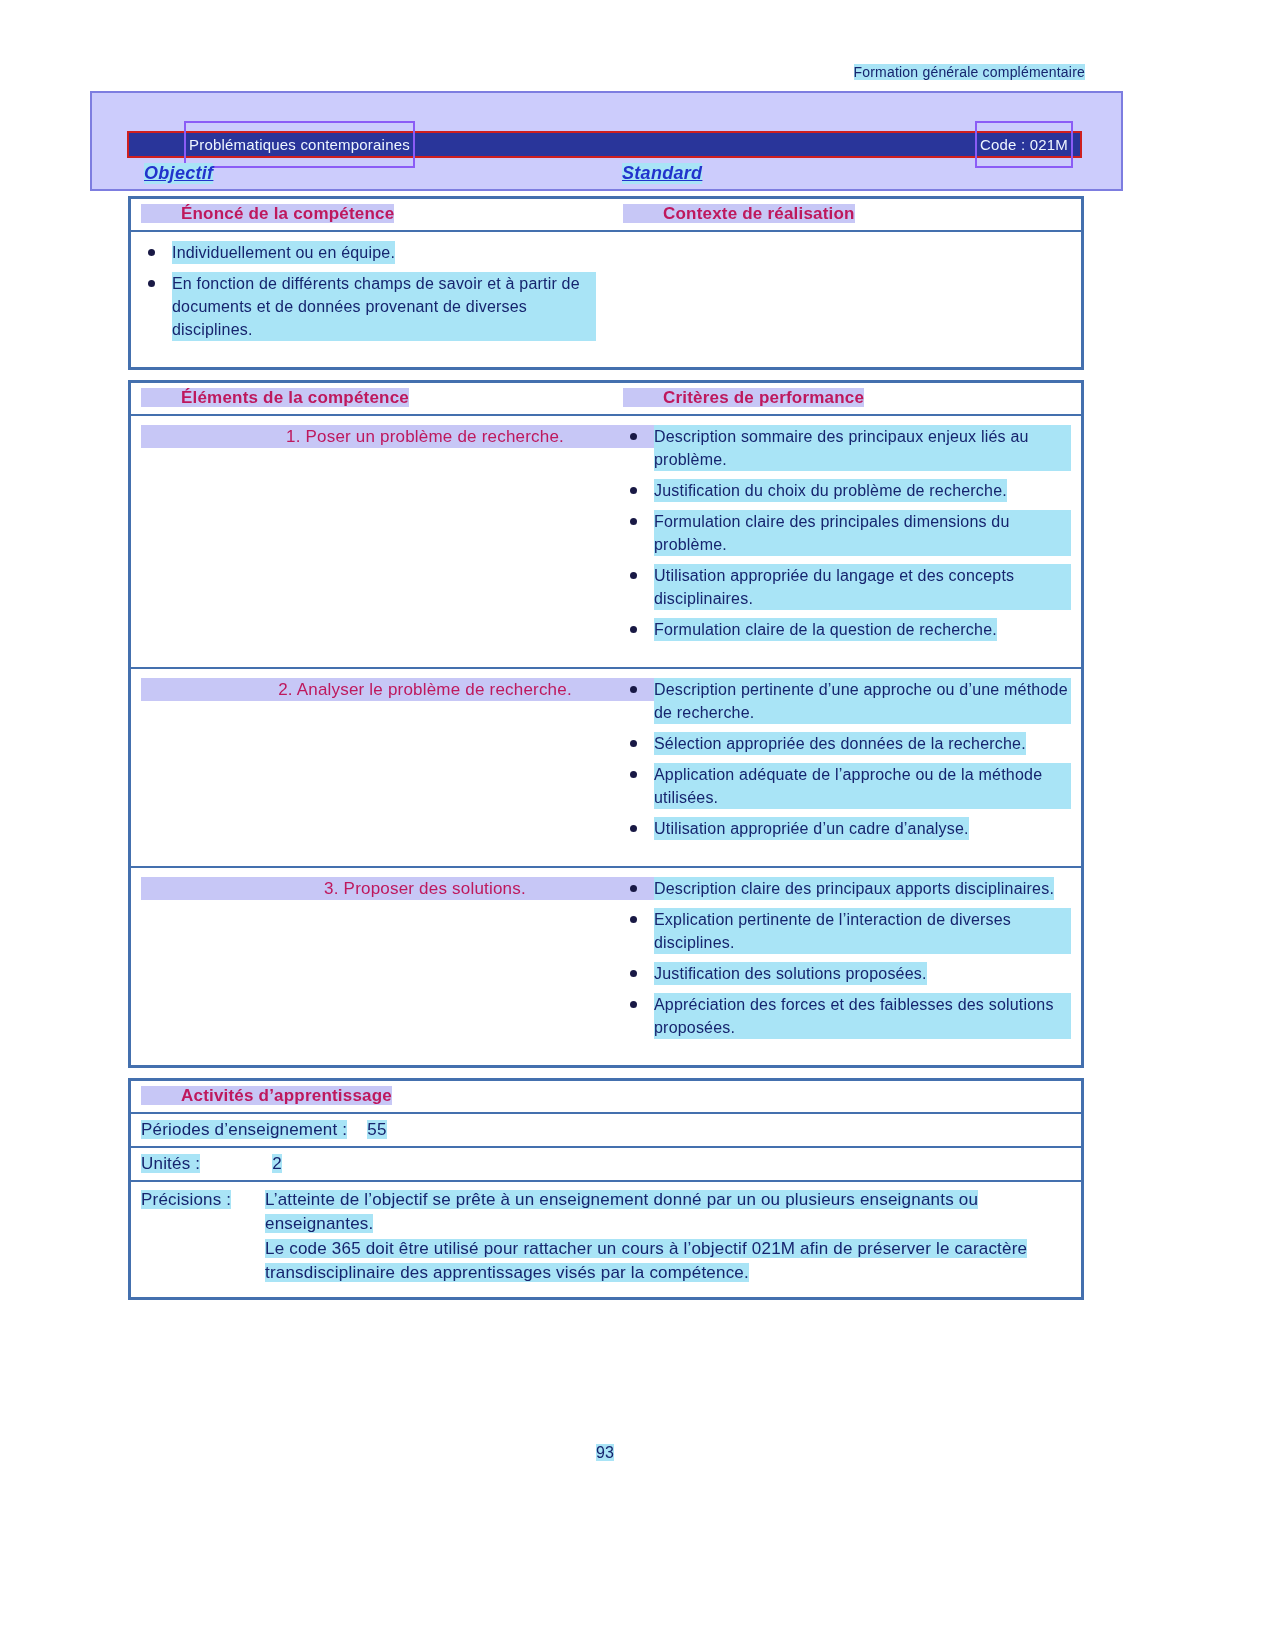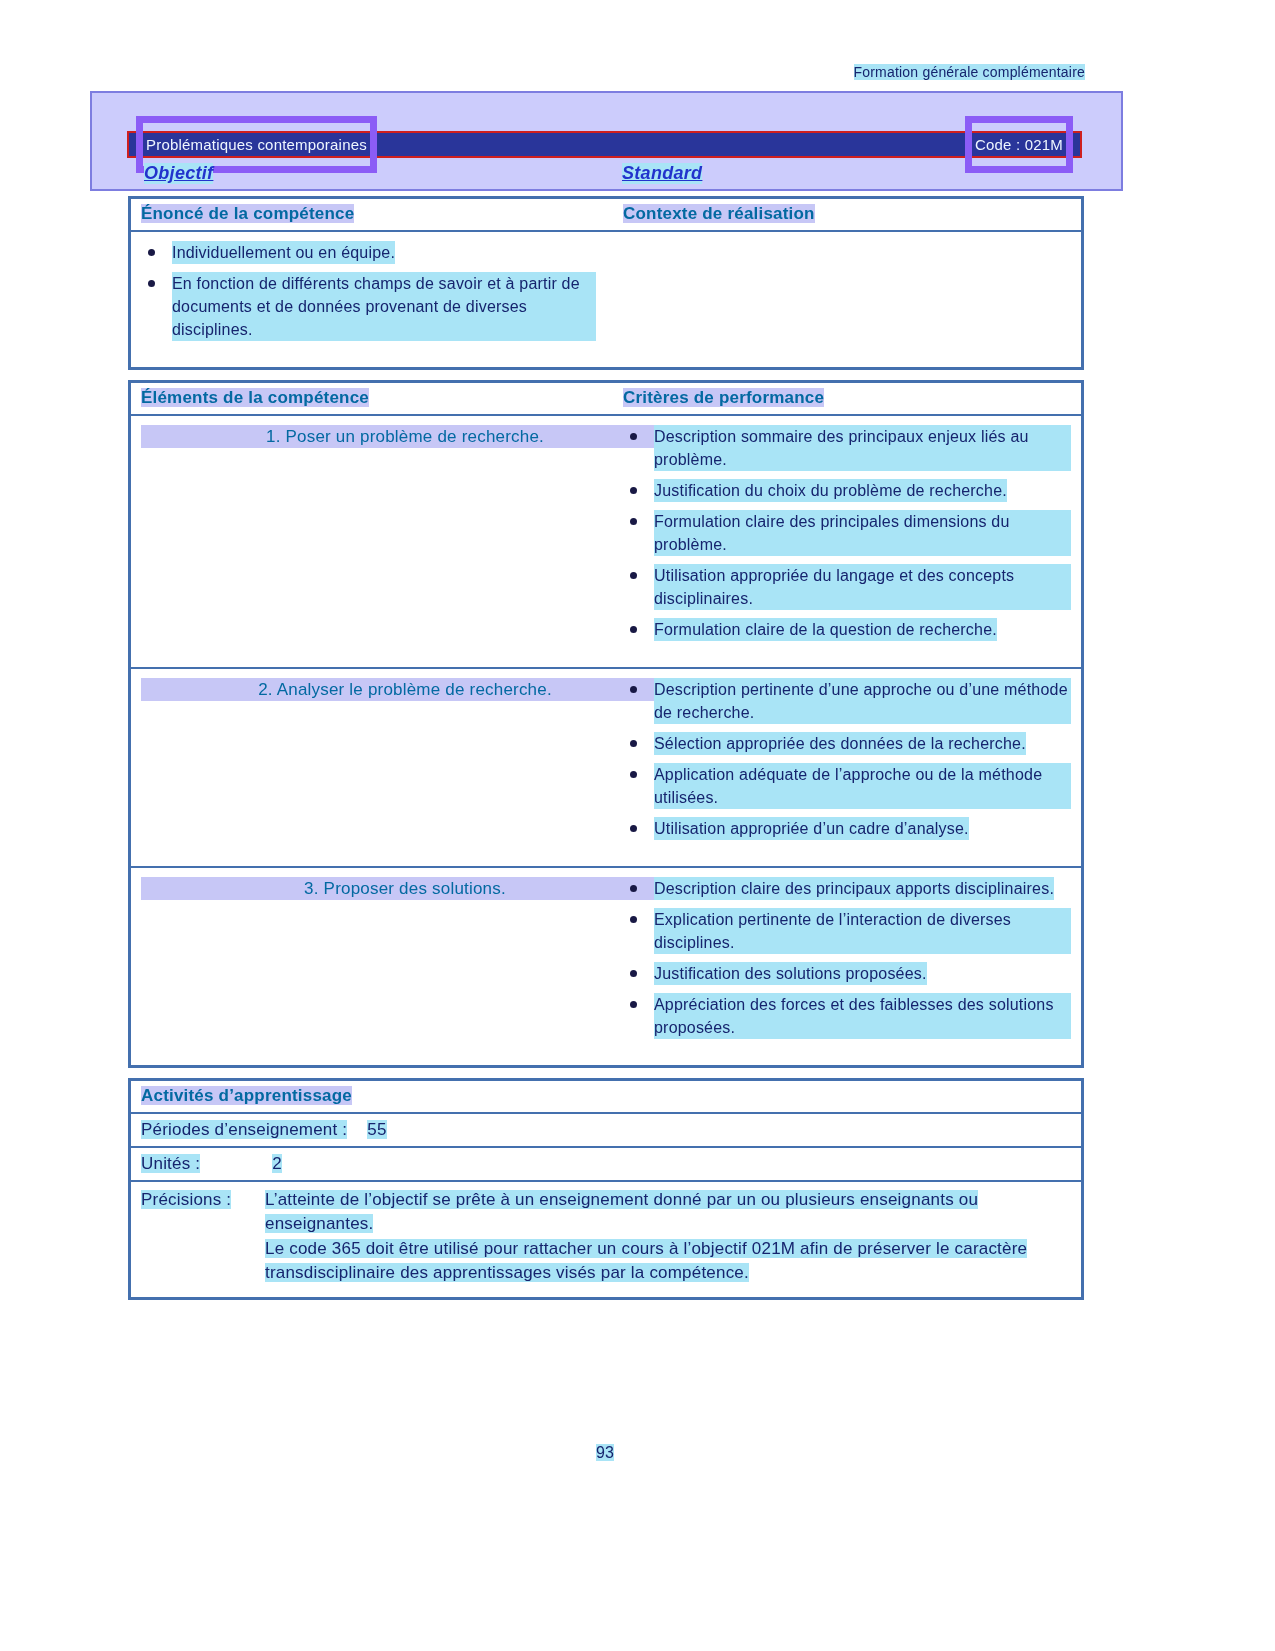--- a/index.html
+++ b/index.html
@@ -7,34 +7,34 @@
   body {
     width:1275px; height:1651px; position:relative;
     font-family:"Liberation Sans", sans-serif;
     color:#16246e;
   }
   .top-note {
     position:absolute; top:64px; right:190px;
     font-size:14px; color:#2a4ccc; letter-spacing:0.2px;
   }
   .hl  { background:#a9e4f6; color:#16246e; }
-  .hl2 { background:#c7c7f6; color:#0369a1; }
+  .hl2 { background:#c7c7f6; color:#be185d;padding-left:40px; }
 
   
   .banner {
     position:absolute; top:91px; left:90px; width:1033px; height:100px;
     background:#ccccfc; border:2px solid #7d7de0;
   }
   .banner-bar {
     position:absolute; top:38px; left:35px; width:955px; height:27px;
     background:#29359a; border:2px solid #cf1f1f; color:#eef6ff;
     display:flex; align-items:center; justify-content:space-between;
     padding:0 7px; font-size:15px; letter-spacing:0.2px;
   }
-  .wbox { border:7px solid #8b5cf6; padding:13px 3px; }
+  .wbox { border:2px solid #8b5cf6; padding:13px 3px;margin-left:48px; }
   .banner-label {
     position:absolute; top:70px; font-size:18px; font-weight:bold; font-style:italic;
     text-decoration:underline; color:#2233cc; letter-spacing:0.3px;
   }
   .obj { left:52px; } .std { left:530px; }
 
   
   .content { position:absolute; top:196px; left:128px; width:956px; }
   .tbl { border:3px solid #4470ae; margin-bottom:10px; background:#ffffff; }
   .tbl-head {

